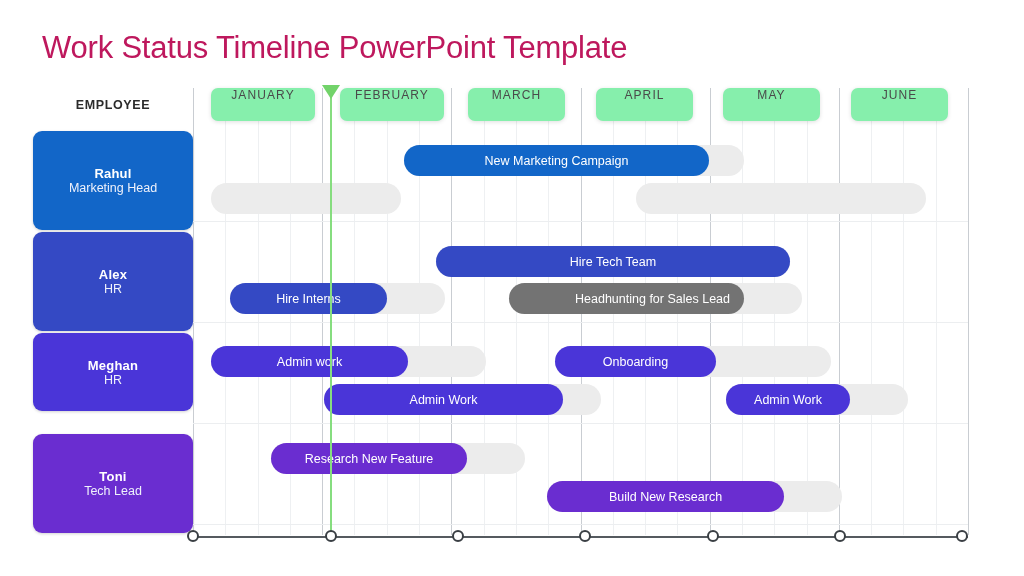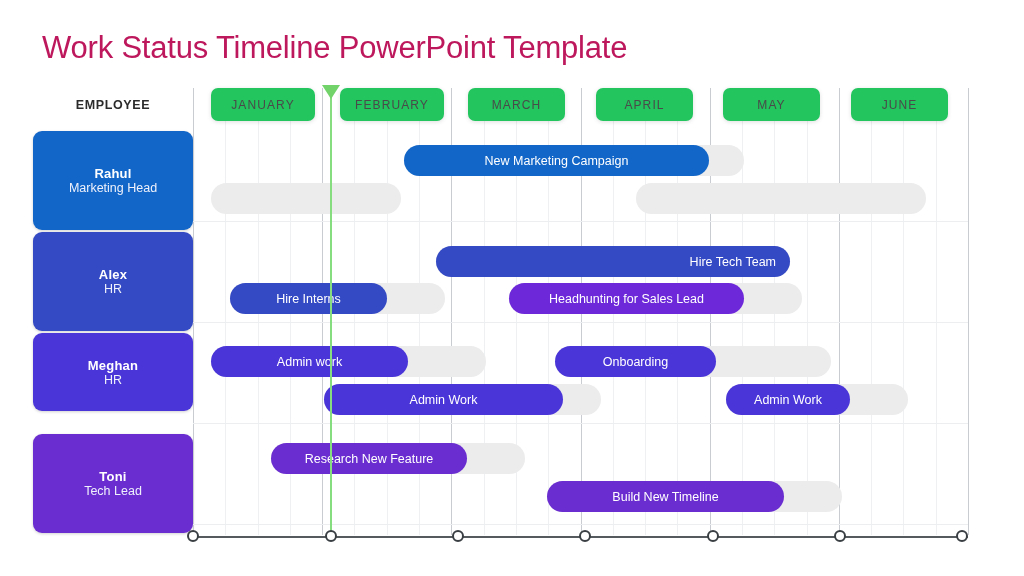--- a/index.html
+++ b/index.html
@@ -36,22 +36,22 @@
 
   
   .plot { position: absolute; left: 193px; top: 120px; width: 775px; height: 415px; }
   .wk-line { position: absolute; top: 0; bottom: 0; width: 1px; background: #eef0f2; }
   .mo-line { position: absolute; top: -32px; bottom: 0; width: 1px; background: #c9cdd2; }
   .row-sep { position: absolute; left: 0; right: 0; height: 1px; background: #eceef0; }
 
   
   .mo-tab {
     position: absolute; top: 88px; height: 33px;
-    background: #22c55e; border-radius: 7px;
-    display: flex; align-items: center; justify-content: center;
+    background: #86efac; border-radius: 7px;
+    display: flex; justify-content: center;
     font-size: 12px; color: #4a4a4a; letter-spacing: 1.1px;
     box-shadow: 0 1px 4px rgba(0,0,0,.13);
     z-index: 6;
   }
 
   
   .today-line {
     position: absolute; width: 2px; background: #86dd7f;
     z-index: 4;
   }
@@ -144,29 +144,29 @@
       <div class="row-sep" style="top: 202px;"></div>
       <div class="row-sep" style="top: 303px;"></div>
       <div class="row-sep" style="top: 404px;"></div>
       <div class="track" style="left: 211px; top: 25px; width: 340px;"></div>
       <div class="bar" style="left: 211px; top: 25px; width: 305px; background: rgb(18, 102, 200);">
         <span>New Marketing Campaign</span>
       </div>
       <div class="track" style="left: 18px; top: 63px; width: 190px;"></div>
       <div class="track" style="left: 443px; top: 63px; width: 290px;"></div>
       <div class="track" style="left: 243px; top: 126px; width: 354px;"></div>
-      <div class="bar" style="left: 243px; top: 126px; width: 354px; background: rgb(52, 73, 196); justify-content: flex-end;">
+      <div class="bar" style="left: 243px; top: 126px; width: 354px; background: rgb(52, 73, 196);">
         <span>Hire Tech Team</span>
       </div>
       <div class="track" style="left: 37px; top: 163px; width: 215px;"></div>
       <div class="bar" style="left: 37px; top: 163px; width: 157px; background: rgb(52, 73, 196);">
         <span>Hire Interns</span>
       </div>
       <div class="track" style="left: 316px; top: 163px; width: 293px;"></div>
-      <div class="bar" style="left: 316px; top: 163px; width: 235px; background: #6d28d9;">
+      <div class="bar" style="left: 316px; top: 163px; width: 235px; background: #737373; justify-content: flex-end;">
         <span>Headhunting for Sales Lead</span>
       </div>
       <div class="track" style="left: 18px; top: 226px; width: 275px;"></div>
       <div class="bar" style="left: 18px; top: 226px; width: 197px; background: rgb(74, 53, 216);">
         <span>Admin work</span>
       </div>
       <div class="track" style="left: 362px; top: 226px; width: 276px;"></div>
       <div class="bar" style="left: 362px; top: 226px; width: 161px; background: rgb(74, 53, 216);">
         <span>Onboarding</span>
       </div>
@@ -177,21 +177,21 @@
       <div class="track" style="left: 533px; top: 264px; width: 182px;"></div>
       <div class="bar" style="left: 533px; top: 264px; width: 124px; background: rgb(74, 53, 216);">
         <span>Admin Work</span>
       </div>
       <div class="track" style="left: 78px; top: 323px; width: 254px;"></div>
       <div class="bar" style="left: 78px; top: 323px; width: 196px; background: rgb(106, 45, 208);">
         <span>Research New Feature</span>
       </div>
       <div class="track" style="left: 354px; top: 361px; width: 295px;"></div>
       <div class="bar" style="left: 354px; top: 361px; width: 237px; background: rgb(106, 45, 208);">
-        <span>Build New Timeline</span>
+        <span>Build New Research</span>
       </div>
     </div>
 
   <div id="months">
       <div class="mo-tab" style="left: 211px; width: 104px;">
         <span>JANUARY</span>
       </div>
       <div class="mo-tab" style="left: 340px; width: 104px;">
         <span>FEBRUARY</span>
       </div>

